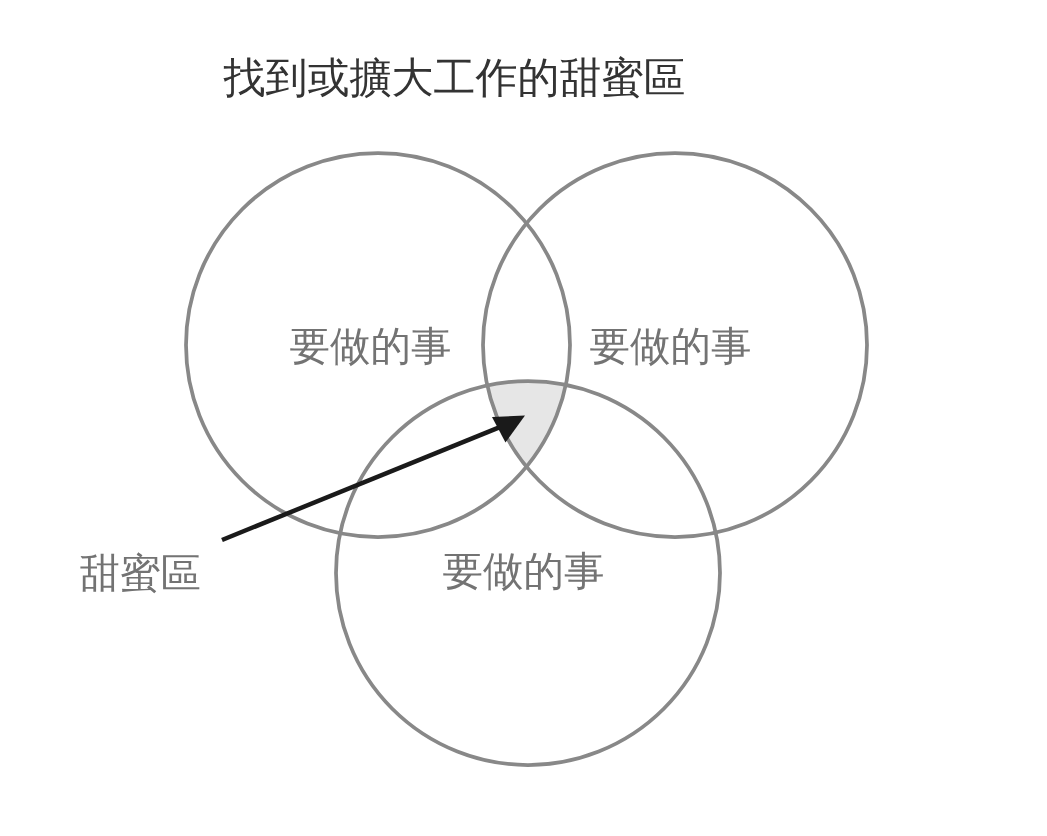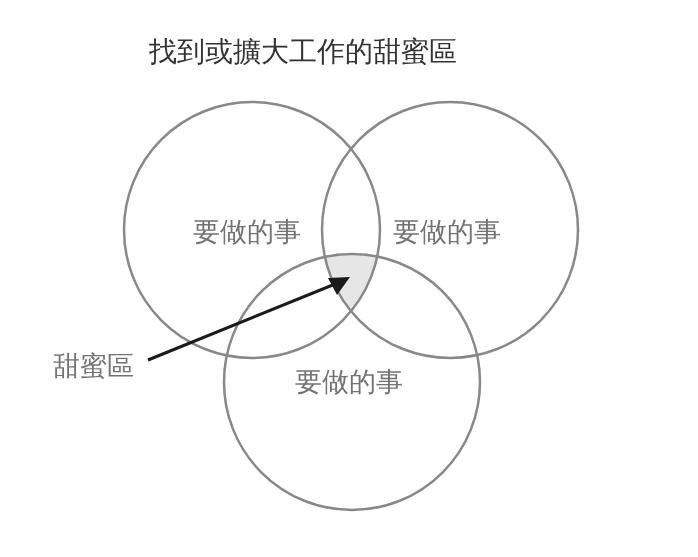--- a/index.html
+++ b/index.html
@@ -33,13 +33,13 @@
   <circle cx="252" cy="230" r="128" fill="none" stroke="#888" stroke-width="2.5"></circle>
   <circle cx="450" cy="230" r="128" fill="none" stroke="#888" stroke-width="2.5"></circle>
   <circle cx="352" cy="382" r="128" fill="none" stroke="#888" stroke-width="2.5"></circle>
   <line x1="148" y1="360" x2="345" y2="280" stroke="#1a1a1a" stroke-width="3"></line>
   <path d="M350,277 L328,278 L337,295 z" fill="#1a1a1a"></path>
 </svg>
 
 <div class="lbl" style="left:193px;top:218px;">要做的事</div>
 <div class="lbl" style="left:393px;top:218px;">要做的事</div>
 <div class="lbl" style="left:295px;top:368px;">要做的事</div>
-<div class="lbl" style="left:53px;top:352px;">甜蜜區</div>
+<div class="lbl" style="left:53px;top:372px;font-family:Liberation Mono, monospace;">甜蜜區</div>
 
 </body></html>

